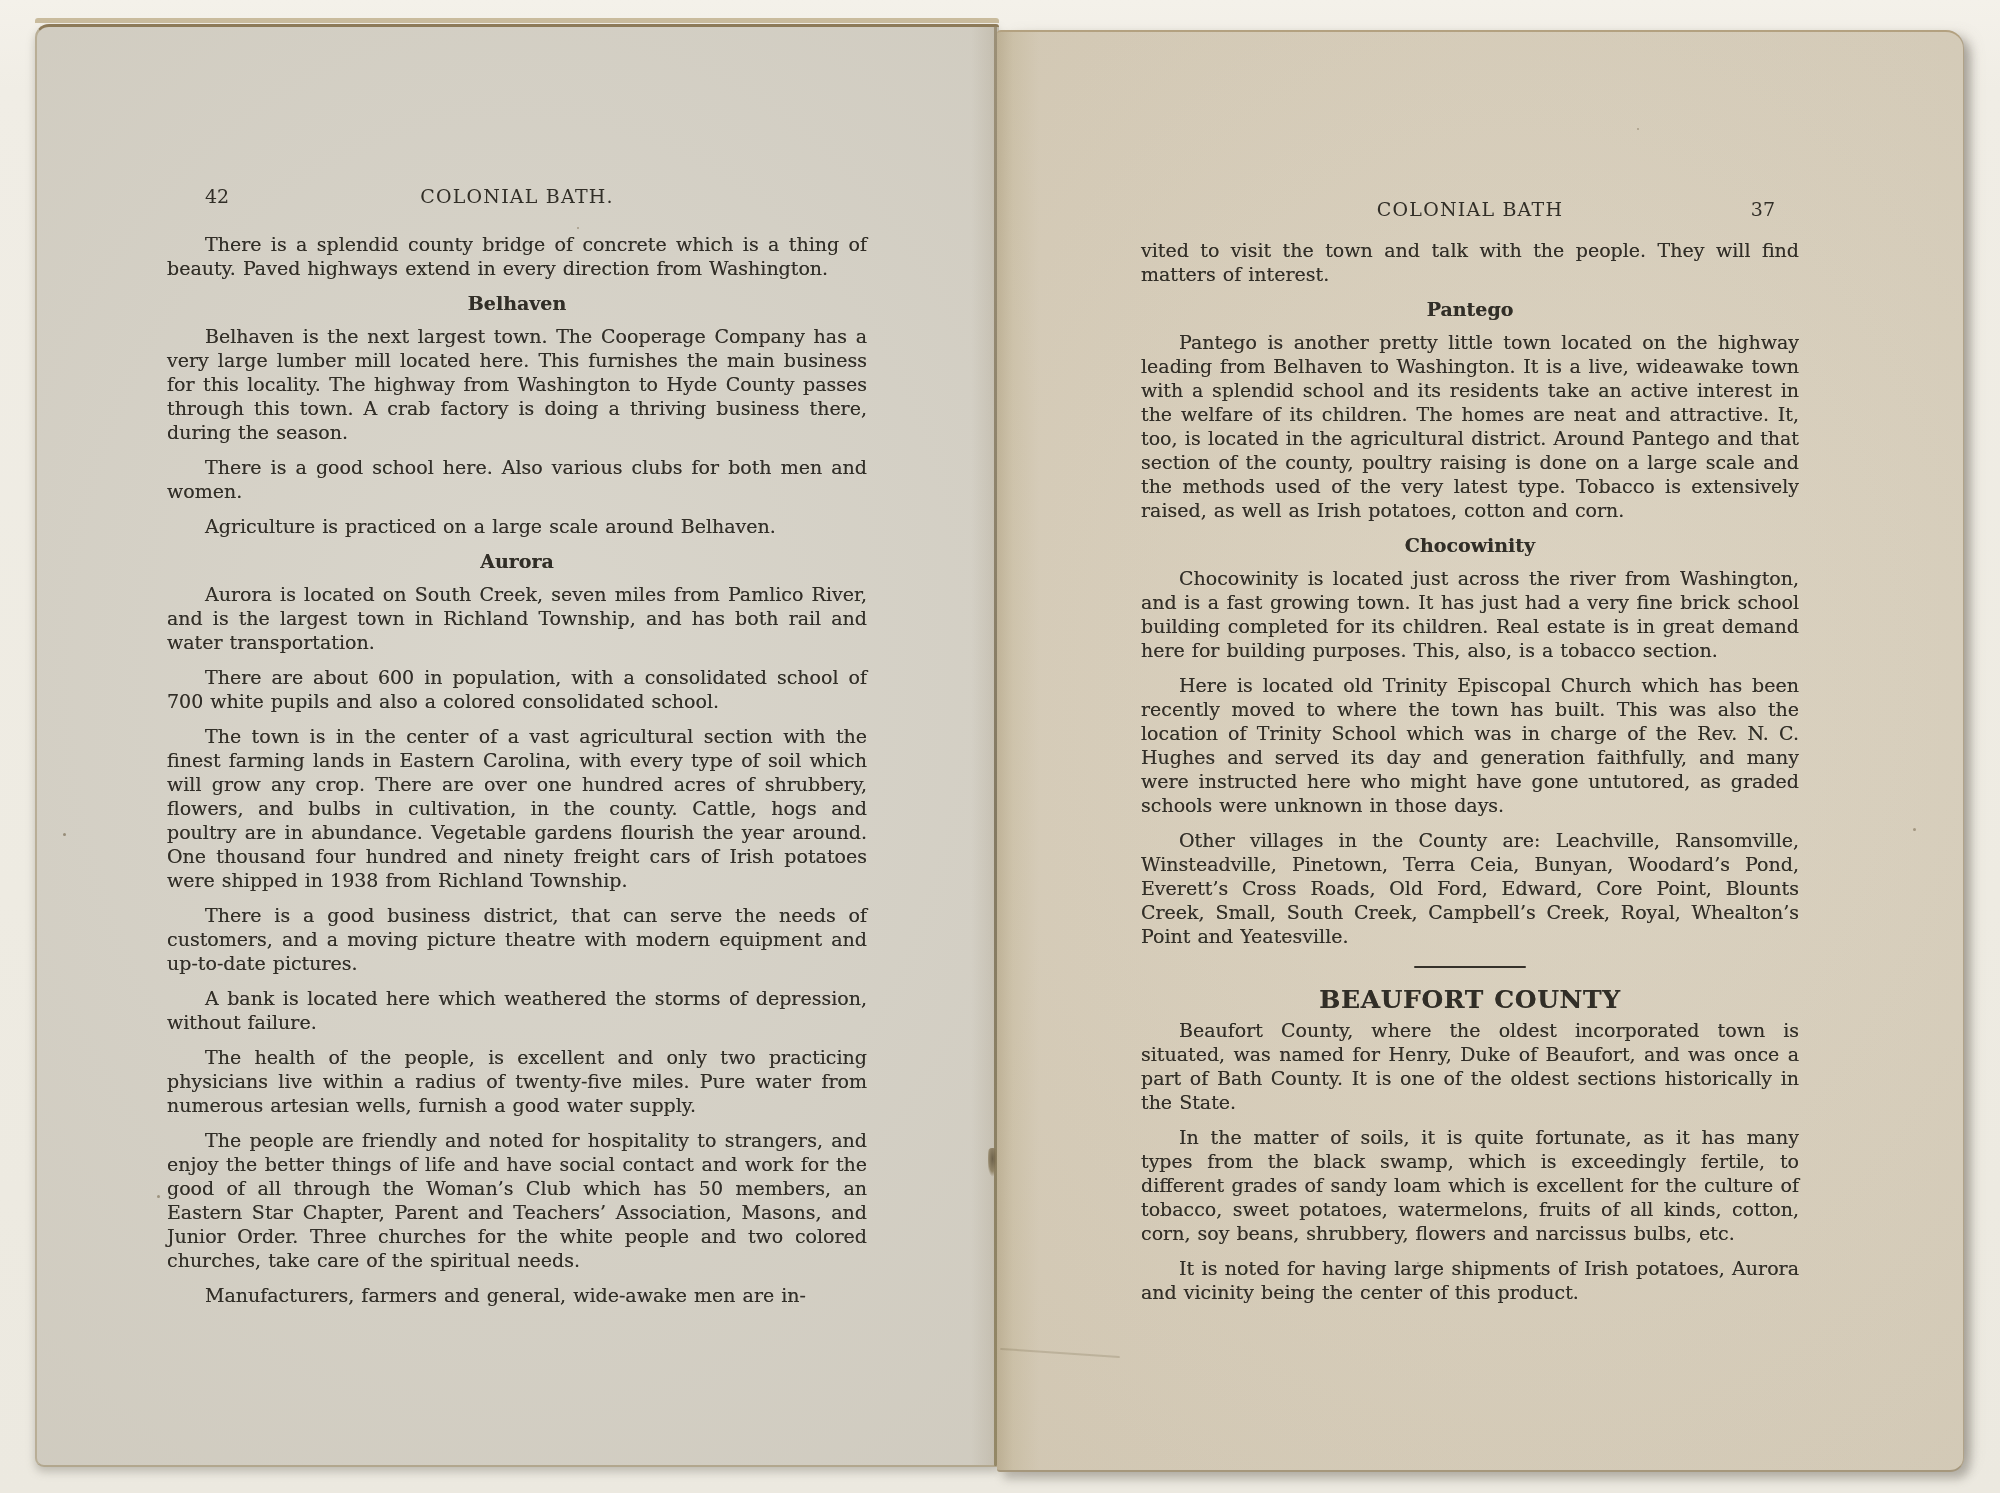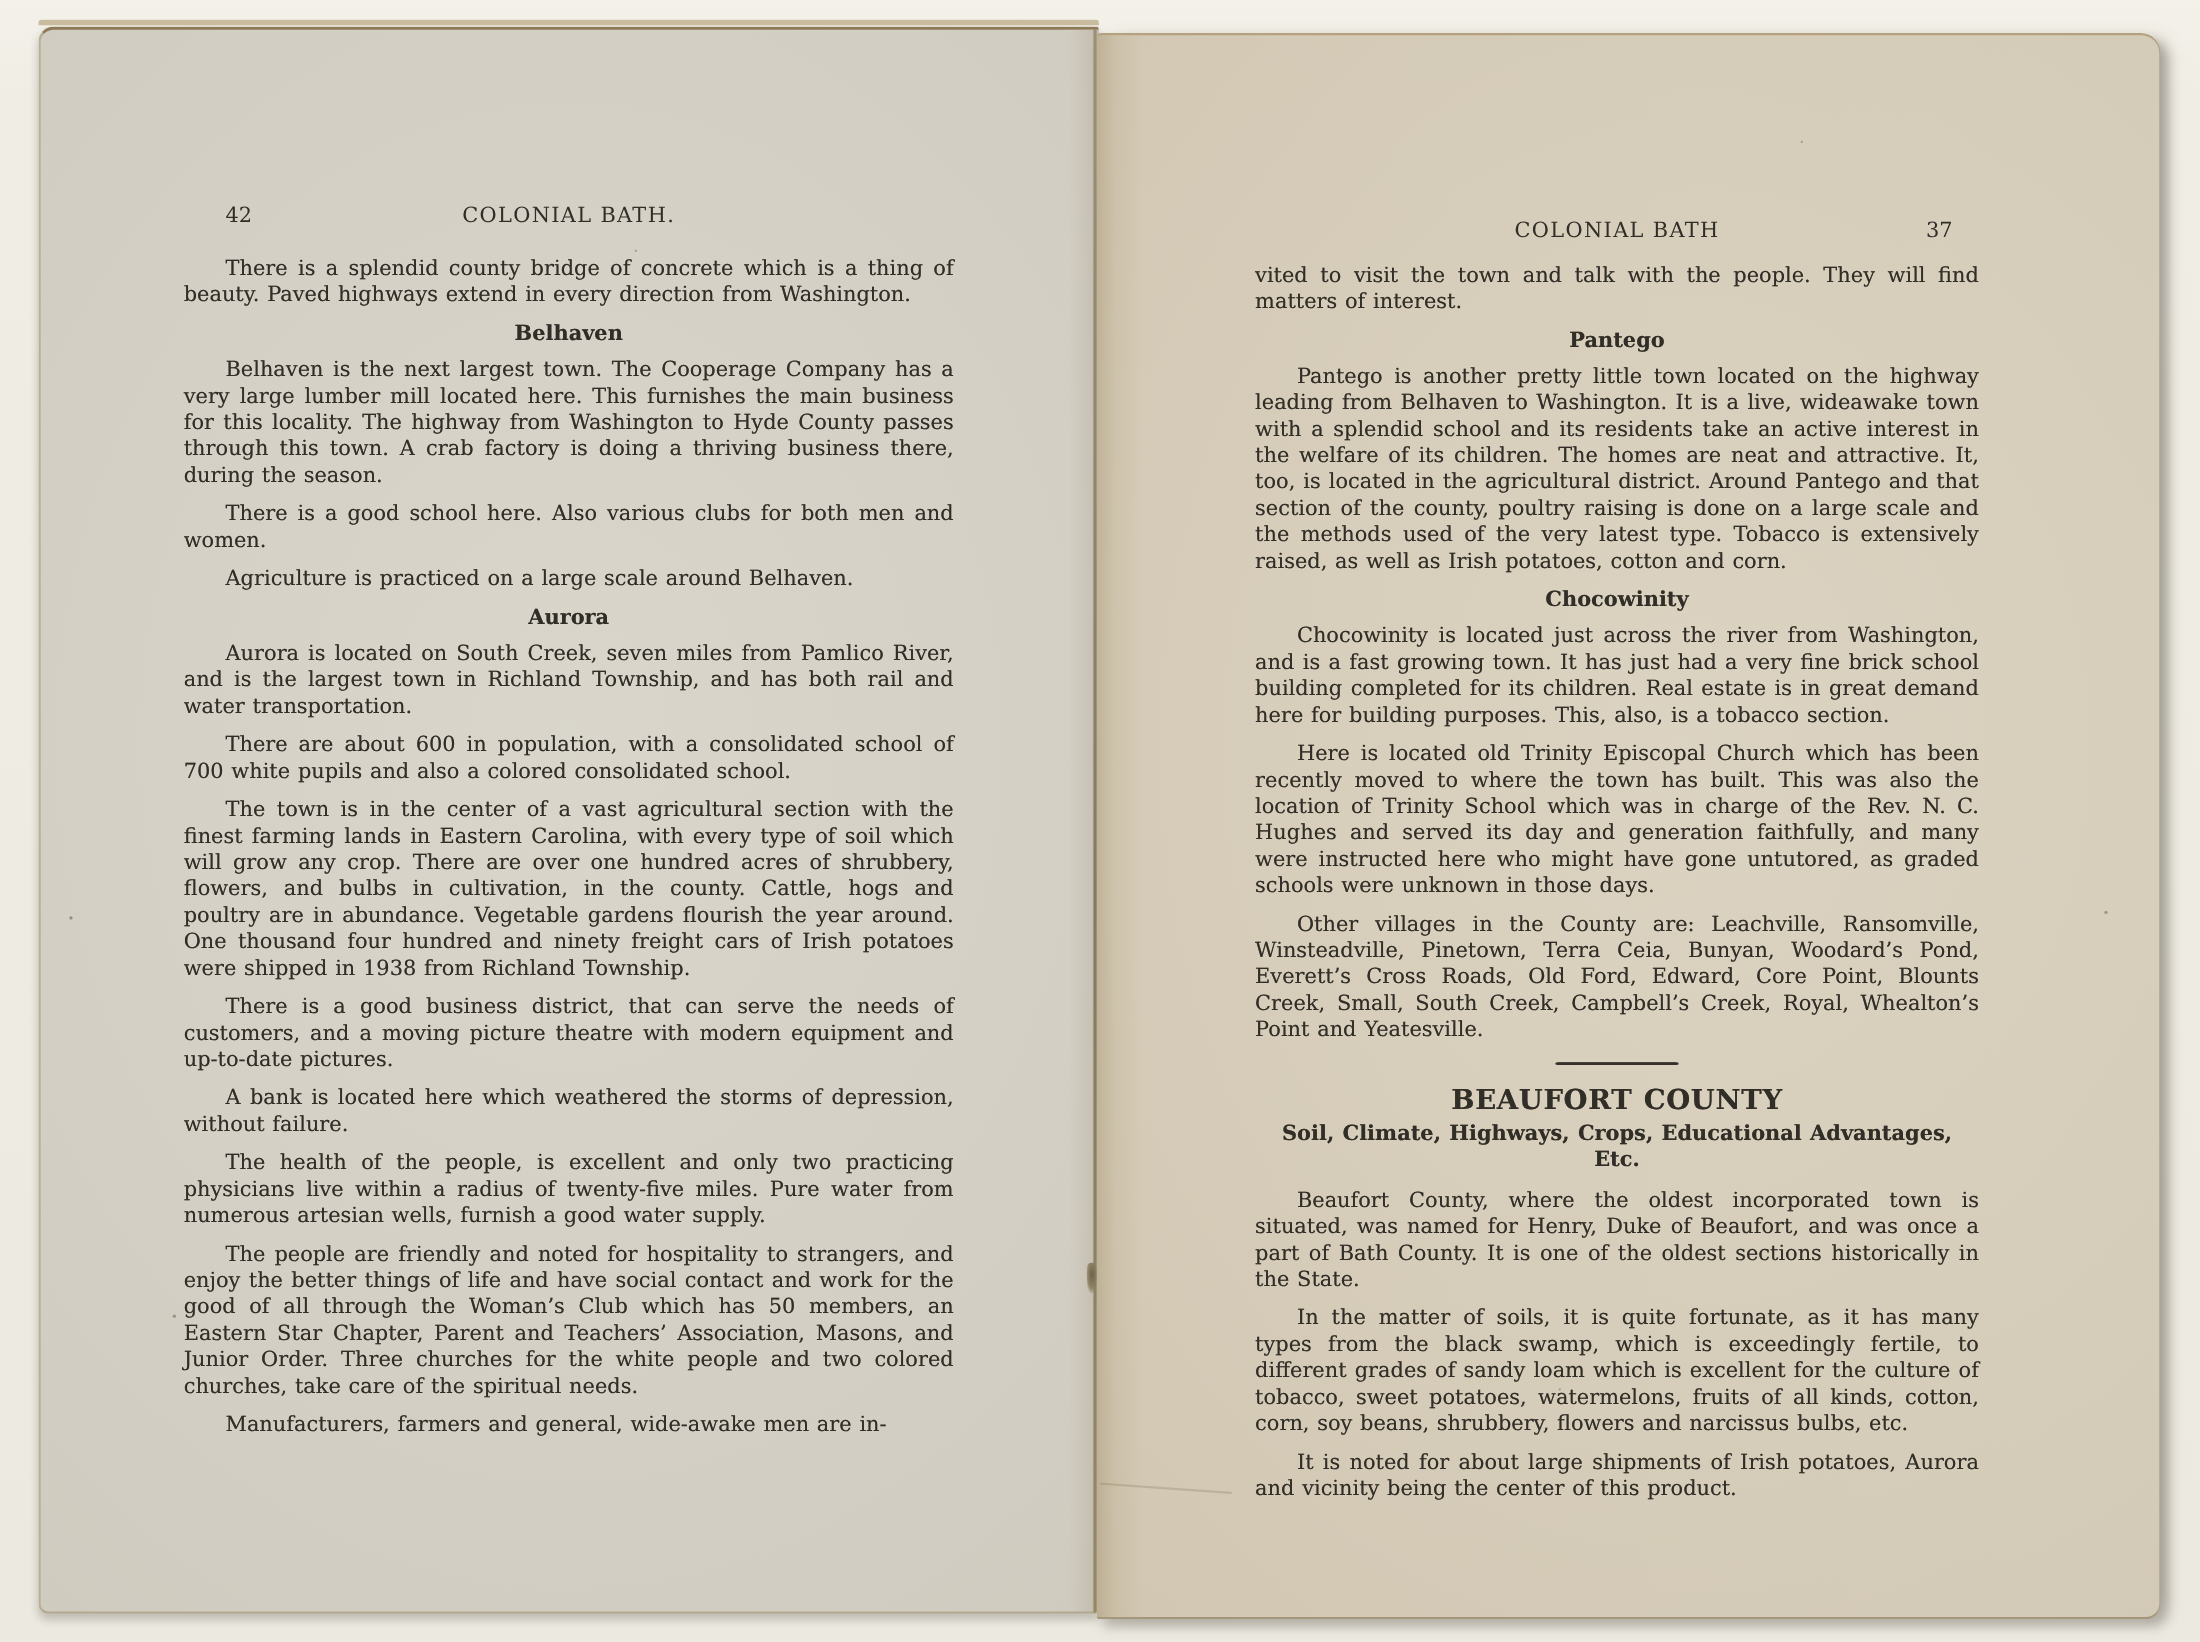--- a/index.html
+++ b/index.html
@@ -128,24 +128,23 @@
     <div class="page-body">
       <p class="p noindent">vited to visit the town and talk with the people. They will find matters of interest.</p>
       <p class="h">Pantego</p>
       <p class="p">Pantego is another pretty little town located on the highway leading from Belhaven to Washington.  It is a live, wideawake town with a splendid school and its residents take an active interest in the welfare of its children.  The homes are neat and attractive.  It, too, is located in the agricultural district.  Around Pantego and that section of the county, poultry raising is done on a large scale and the methods used of the very latest type.  Tobacco is extensively raised, as well as Irish potatoes, cotton and corn.</p>
       <p class="h">Chocowinity</p>
       <p class="p">Chocowinity is located just across the river from Washington, and is a fast growing town.  It has just had a very fine brick school building completed for its children.  Real estate is in great demand here for building purposes.  This, also, is a tobacco section.</p>
       <p class="p">Here is located old Trinity Episcopal Church which has been recently moved to where the town has built.  This was also the location of Trinity School which was in charge of the Rev. N. C. Hughes and served its day and generation faithfully, and many were instructed here who might have gone untutored, as graded schools were unknown in those days.</p>
       <p class="p">Other villages in the County are: Leachville, Ransomville, Winsteadville, Pinetown, Terra Ceia, Bunyan, Woodard’s Pond, Everett’s Cross Roads, Old Ford, Edward, Core Point, Blounts Creek, Small, South Creek, Campbell’s Creek, Royal, Whealton’s Point and Yeatesville.</p>
       <div class="rule"></div>
       <p class="h2">BEAUFORT COUNTY</p>
-      <p class="h3">Soil, Climate, Highways, Crops, Educational Advantages, Etc.</p>
       <p class="p">Beaufort County, where the oldest incorporated town is situated, was named for Henry, Duke of Beaufort, and was once a part of Bath County.  It is one of the oldest sections historically in the State.</p>
       <p class="p">In the matter of soils, it is quite fortunate, as it has many types from the black swamp, which is exceedingly fertile, to different grades of sandy loam which is excellent for the culture of tobacco, sweet potatoes, watermelons, fruits of all kinds, cotton, corn, soy beans, shrubbery, flowers and narcissus bulbs, etc.</p>
-      <p class="p">It is noted for about large shipments of Irish potatoes, Aurora and vicinity being the center of this product.</p>
+      <p class="p">It is noted for having large shipments of Irish potatoes, Aurora and vicinity being the center of this product.</p>
     </div>
     <div class="speck" style="left:916px;top:796px;width:3px;height:3px;opacity:.5;"></div>
     <div class="speck" style="left:420px;top:1230px;width:2px;height:2px;opacity:.5;"></div>
     <div class="speck" style="left:640px;top:96px;width:2px;height:2px;opacity:.45;"></div>
   </div>
 
   <div class="fold-line"></div>
   <div class="staple"></div>
   <div class="crease"></div>
 

